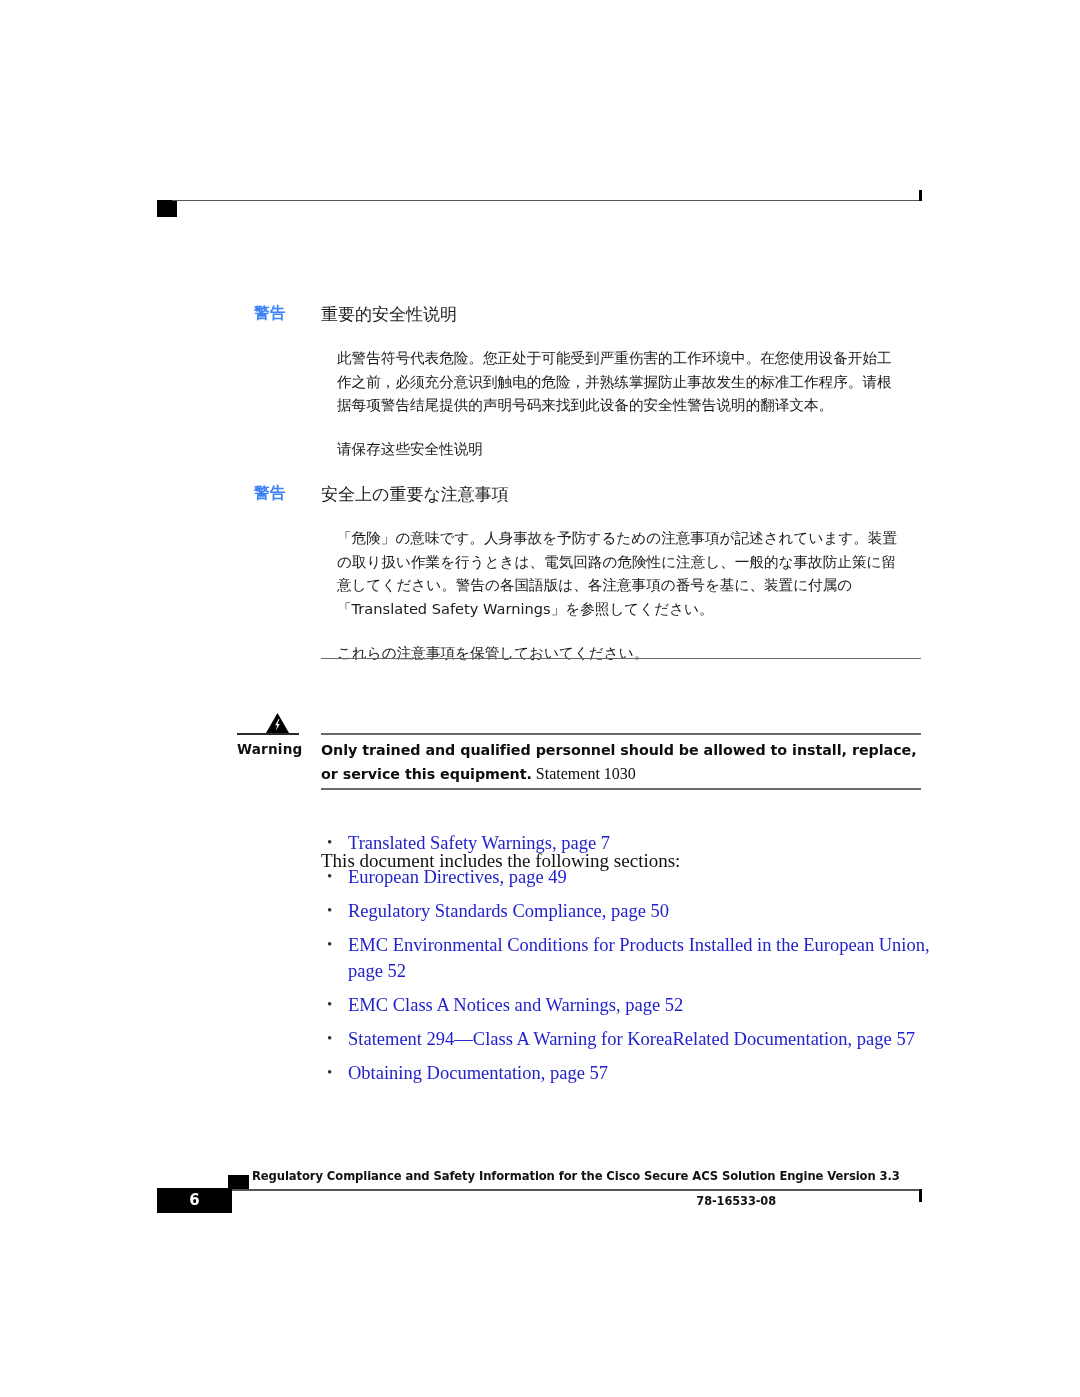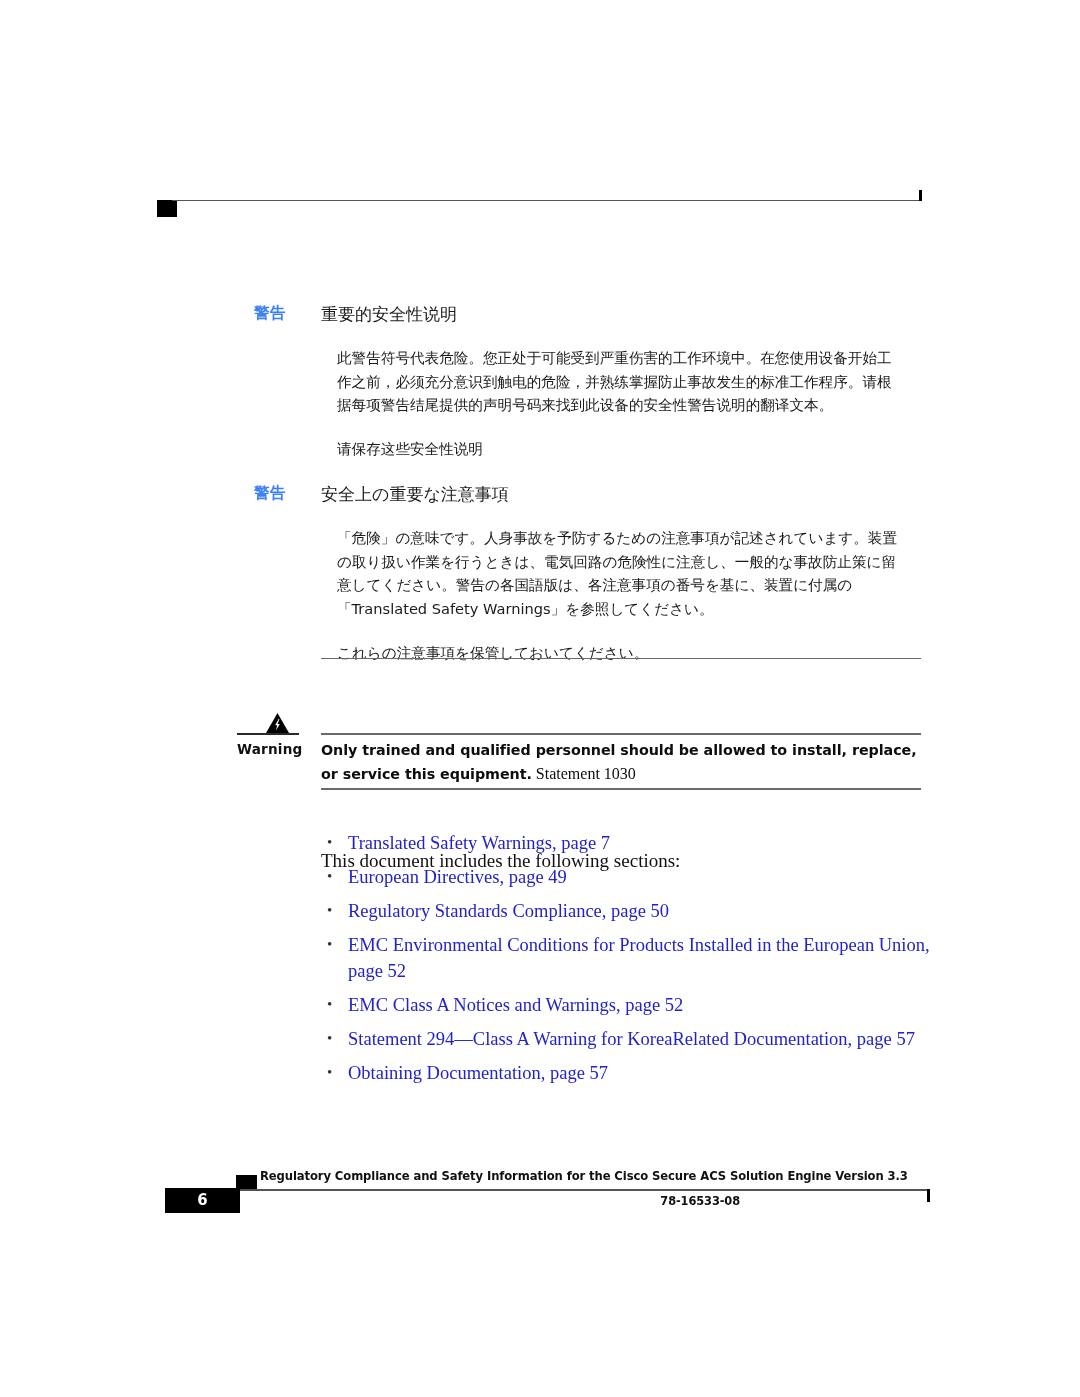--- a/index.html
+++ b/index.html
@@ -204,24 +204,25 @@
     line-height: 1.5;
   }
   .link-list li .link-text {
     color: #2222cc;
     cursor: pointer;
   }
 
   
   .footer {
     position: absolute;
-    left: 8px;
+    left: 0;
     top: 1160px;
     width: 908px;
     height: 70px;
+    padding-left: 44px;
   }
   .footer-title {
     position: absolute;
     left: 252px;
     top: 9px;
     font-family: "DejaVu Sans", "Liberation Sans", sans-serif;
     font-size: 11.6px;
     font-weight: bold;
     color: #111111;
     letter-spacing: -0.1px;

